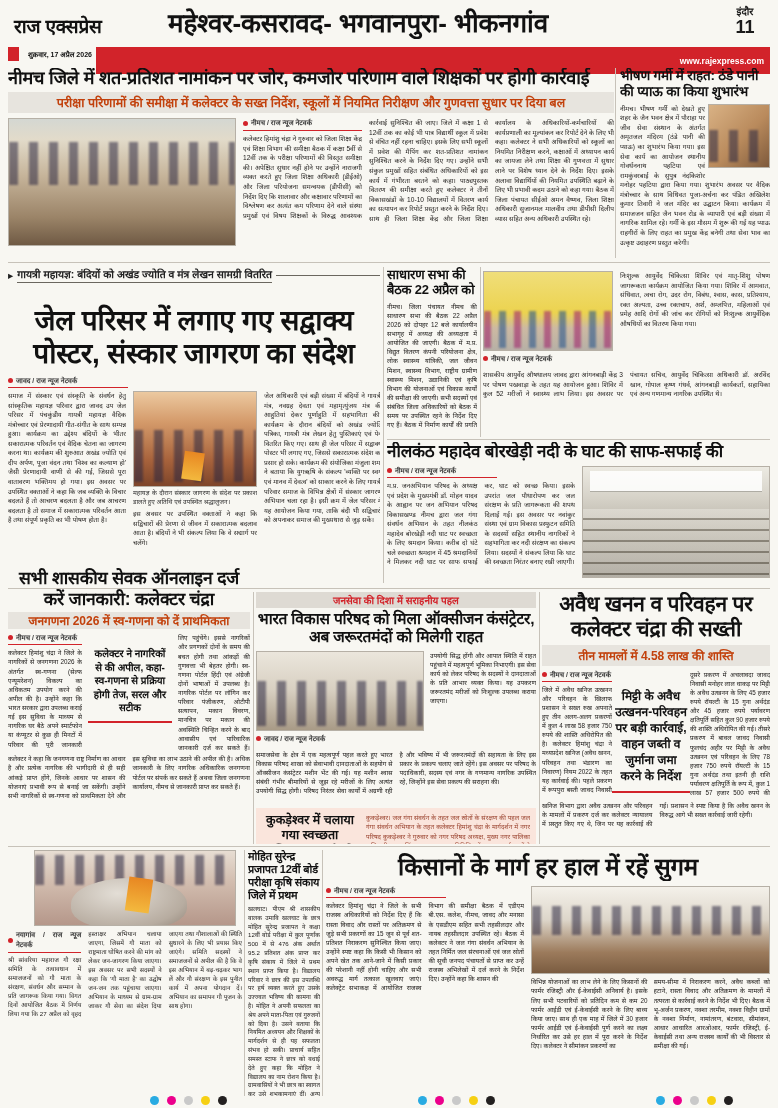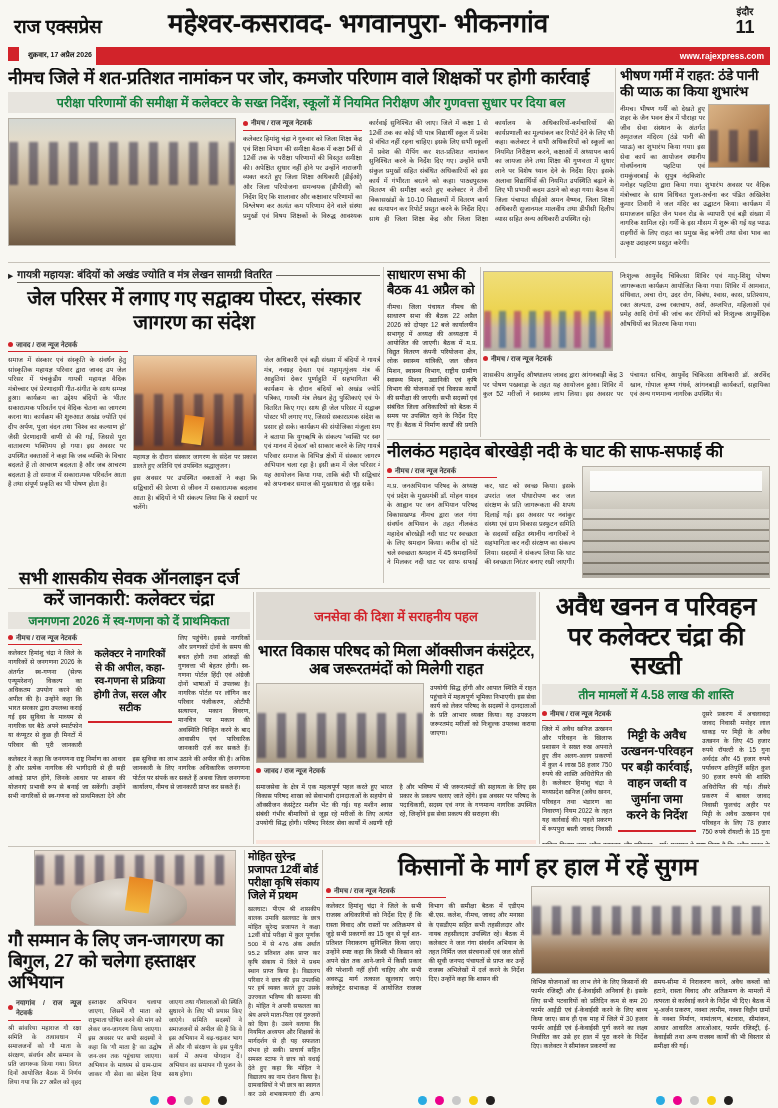--- a/index.html
+++ b/index.html
@@ -10,21 +10,21 @@
   html,body{background:#888;}
   .paper{position:relative;width:778px;height:1108px;margin:0 auto;background:#f8f7f2;
     font-family:"Liberation Sans","DejaVu Sans",sans-serif;color:#1b1b1b;overflow:hidden;}
   .abs{position:absolute;}
   .hl{font-weight:900;color:#111;line-height:1.18;letter-spacing:-0.2px;}
   .center{text-align:center;}
   .body-sm{font-size:6.6px;line-height:1.45;text-align:justify;color:#23211f;overflow:hidden;}
   .byline{display:flex;align-items:center;gap:3px;font-size:6.9px;font-weight:bold;color:#3a3a3a;
     border-bottom:1px solid var(--accent);padding-bottom:2px;margin-bottom:3px;}
   .dot{width:5px;height:5px;border-radius:50%;background:var(--accent);flex:0 0 auto;}
-  .graysub{background:var(--subhead-bg);font-weight:bold;color:#15803d;text-align:center;}
+  .graysub{background:var(--subhead-bg);font-weight:bold;color:#c2410c;text-align:center;}
   .photo{position:relative;overflow:hidden;border:1px solid #b6b0a6;}
   .ph-people{position:absolute;left:0;right:0;bottom:8%;height:46%;
     background:repeating-linear-gradient(90deg,rgba(45,40,66,.55) 0 9px,rgba(0,0,0,0) 9px 20px);
     filter:blur(1.2px);}
   .ph-table{position:absolute;left:14%;right:10%;bottom:4%;height:38%;border-radius:50%;
     background:radial-gradient(ellipse at center,#efe7d2 0%,#cdb astray 0%,#cdb58f 65%,#a98c66 100%);}
   .ph-steps{position:absolute;inset:auto 0 0 0;height:62%;
     background:repeating-linear-gradient(180deg,rgba(250,248,242,.35) 0 9px,rgba(92,86,74,.45) 9px 11px);}
   .ph-banner{position:absolute;top:4%;left:4%;right:4%;height:18%;background:rgba(255,255,255,.85);
     box-shadow:0 1px 0 rgba(0,0,0,.2);}
@@ -59,21 +59,21 @@
   <div class="abs" style="left:14px;top:16px;width:110px;">
     <div class="hl" style="font-size:19px;">राज एक्सप्रेस</div>
   </div>
   <div class="abs" style="left:28px;top:50px;font-size:7px;font-weight:bold;color:#111;">शुक्रवार, 17 अप्रैल 2026</div>
   <div class="abs" style="left:8px;top:47px;width:11px;height:14px;background:var(--accent);"></div>
   <div class="abs hl center" style="left:100px;top:8px;width:516px;font-size:26px;white-space:nowrap;overflow:hidden;">महेश्वर-कसरावद- भगवानपुरा- भीकनगांव</div>
   <div class="abs center" style="right:8px;top:4px;width:50px;">
     <div style="font-size:10px;font-weight:900;">इंदौर</div>
     <div style="font-size:18px;font-weight:900;line-height:1;">11</div>
   </div>
-  <div class="redbar" style="left:96px;top:47px;width:674px;height:18px;">
+  <div class="redbar" style="left:96px;top:47px;width:674px;height:27px;">
     <span>www.rajexpress.com</span>
   </div>
 
   <div class="abs" style="left:8px;top:68px;width:606px;height:192px;overflow:hidden;">
     <div class="hl" style="font-size:18px;white-space:nowrap;overflow:hidden;">नीमच जिले में शत-प्रतिशत नामांकन पर जोर, कमजोर परिणाम वाले शिक्षकों पर होगी कार्रवाई</div>
     <div class="graysub" style="font-size:12.5px;padding:2px 4px;margin-top:3px;">परीक्षा परिणामों की समीक्षा में कलेक्टर के सख्त निर्देश, स्कूलों में नियमित निरीक्षण और गुणवत्ता सुधार पर दिया बल</div>
     <div style="display:flex;gap:7px;margin-top:5px;">
       <div class="photo" style="flex:0 0 228px;height:128px;background:linear-gradient(180deg,#d4d7d2 0%,#e2dbca 16%,#c6b49a 45%,#9b8468 78%,#6f5a44 100%);">
         <div class="ph-people" style="top:18%;height:34%;bottom:auto;"></div>
         <div class="ph-table"></div>
@@ -102,41 +102,41 @@
 
   <div class="vrule" style="left:615px;top:68px;height:190px;"></div>
   <div class="hrule" style="left:8px;top:262px;width:762px;"></div>
 
   <div class="abs" style="left:8px;top:267px;width:372px;height:317px;overflow:hidden;">
     <div class="kicker">
       <span>▸</span>
       <span class="ktext">गायत्री महायज्ञ: बंदियों को अखंड ज्योति व मंत्र लेखन सामग्री वितरित</span>
       <span class="kline"></span>
     </div>
-    <div class="hl center" style="font-size:20px;margin-top:4px;">जेल परिसर में लगाए गए सद्वाक्य पोस्टर, संस्कार जागरण का संदेश</div>
+    <div class="hl center" style="font-size:28px;margin-top:21px;">जेल परिसर में लगाए गए सद्वाक्य पोस्टर, संस्कार जागरण का संदेश</div>
     <div class="byline" style="width:120px;margin-top:6px;">
         <span class="dot"></span>
         <span>जावद / राज न्यूज नेटवर्क</span>
       </div>
     <div style="display:flex;gap:7px;margin-top:2px;height:212px;">
       <div class="body-sm" style="flex:0 0 118px;">समाज में संस्कार एवं संस्कृति के संवर्धन हेतु सांस्कृतिक महायज्ञ परिवार द्वारा जावद उप जेल परिसर में पंचकुंडीय गायत्री महायज्ञ वैदिक मंत्रोच्चार एवं प्रेरणादायी गीत-संगीत के साथ सम्पन्न हुआ। कार्यक्रम का उद्देश्य बंदियों के भीतर सकारात्मक परिवर्तन एवं वैदिक चेतना का जागरण करना था। कार्यक्रम की शुरुआत अखंड ज्योति एवं दीप अर्पण, पूजा वंदन तथा 'विश्व का कल्याण हो' जैसी प्रेरणादायी वाणी से की गई, जिससे पूरा वातावरण भक्तिमय हो गया। इस अवसर पर उपस्थित वक्ताओं ने कहा कि जब व्यक्ति के विचार बदलते हैं तो आचरण बदलता है और जब आचरण बदलता है तो समाज में सकारात्मक परिवर्तन आता है तथा संपूर्ण प्रकृति का भी पोषण होता है।</div>
       <div style="flex:0 0 124px;overflow:hidden;">
         <div class="photo" style="width:124px;height:96px;background:linear-gradient(180deg,#ecc9a0 0%,#d49a6a 32%,#a8633c 72%,#7e452a 100%);">
           <div class="ph-people" style="height:56%;bottom:4%;"></div>
           <div class="ph-flag" style="left:40%;width:16%;height:30%;bottom:6%;"></div>
         </div>
         <div class="caption">महायज्ञ के दौरान संस्कार जागरण के संदेश पर प्रकाश डालते हुए अतिथि एवं उपस्थित श्रद्धालुजन।</div>
         <div class="body-sm" style="margin-top:3px;height:78px;">इस अवसर पर उपस्थित वक्ताओं ने कहा कि सद्विचारों की प्रेरणा से जीवन में सकारात्मक बदलाव आता है। बंदियों ने भी संकल्प लिया कि वे सद्मार्ग पर चलेंगे।</div>
       </div>
       <div class="body-sm" style="flex:0 0 118px;">जेल अधिकारी एवं बड़ी संख्या में बंदियों ने गायत्री मंत्र, नवग्रह देवता एवं महामृत्युंजय मंत्र की आहुतियां देकर पूर्णाहुति में सहभागिता की। कार्यक्रम के दौरान बंदियों को अखंड ज्योति पत्रिका, गायत्री मंत्र लेखन हेतु पुस्तिकाएं एवं पेन वितरित किए गए। साथ ही जेल परिसर में सद्वाक्य पोस्टर भी लगाए गए, जिससे सकारात्मक संदेश का प्रसार हो सके। कार्यक्रम की संयोजिका मंजुला शर्मा ने बताया कि युगऋषि के संकल्प 'व्यक्ति पर स्वर्ग एवं मानव में देवत्व' को साकार करने के लिए गायत्री परिवार समाज के विभिन्न क्षेत्रों में संस्कार जागरण अभियान चला रहा है। इसी क्रम में जेल परिसर में यह आयोजन किया गया, ताकि बंदी भी सद्विचारों को अपनाकर समाज की मुख्यधारा से जुड़ सकें।</div>
     </div>
   </div>
 
   <div class="abs" style="left:387px;top:267px;width:90px;height:168px;overflow:hidden;">
-    <div class="hl" style="font-size:13px;">साधारण सभा की बैठक 41 अप्रैल को</div>
+    <div class="hl" style="font-size:13px;">साधारण सभा की बैठक 22 अप्रैल को</div>
     <div class="body-sm" style="margin-top:4px;height:128px;font-size:6.3px;">नीमच। जिला पंचायत नीमच की साधारण सभा की बैठक 22 अप्रैल 2026 को दोपहर 12 बजे कार्यालयीन सभागृह में अध्यक्ष की अध्यक्षता में आयोजित की जाएगी। बैठक में म.प्र. विद्युत वितरण कंपनी परियोजना क्षेत्र, लोक स्वास्थ्य यांत्रिकी, जल जीवन मिशन, स्वास्थ्य विभाग, राष्ट्रीय ग्रामीण स्वास्थ्य मिशन, उद्यानिकी एवं कृषि विभाग की योजनाओं एवं विकास कार्यों की समीक्षा की जाएगी। सभी सदस्यों एवं संबंधित जिला अधिकारियों को बैठक में समय पर उपस्थित रहने के निर्देश दिए गए हैं। बैठक में निर्माण कार्यों की प्रगति पर भी विस्तार से चर्चा होगी तथा जिला अधिकारी उपस्थित रहेंगे।</div>
   </div>
 
   <div class="abs" style="left:483px;top:267px;width:287px;height:168px;overflow:hidden;">
     <div style="display:flex;gap:7px;margin-top:4px;">
       <div style="flex:0 0 130px;">
         <div class="photo" style="width:130px;height:80px;background:linear-gradient(180deg,#f0de7a 0%,#ecd34f 52%,#cdb9a2 72%,#b7b0a6 100%);">
           <div class="ph-people" style="height:48%;bottom:2%;background:repeating-linear-gradient(90deg,rgba(160,40,110,.6) 0 7px,rgba(0,0,0,0) 7px 15px,rgba(30,80,140,.55) 15px 22px,rgba(0,0,0,0) 22px 30px);"></div>
         </div>
         <div class="byline" style="margin-top:3px;border-bottom:none;">
@@ -185,21 +185,21 @@
       </div>
       <div style="flex:0 0 84px;padding-top:10px;">
         <div class="quote">कलेक्टर ने नागरिकों से की अपील, कहा- स्व-गणना से प्रक्रिया होगी तेज, सरल और सटीक</div>
       </div>
       <div class="body-sm" style="flex:1;font-size:6.3px;">लिए पहुंचेंगे। इससे नागरिकों और प्रगणकों दोनों के समय की बचत होगी तथा आंकड़ों की गुणवत्ता भी बेहतर होगी। स्व-गणना पोर्टल हिंदी एवं अंग्रेजी दोनों भाषाओं में उपलब्ध है। नागरिक पोर्टल पर लॉगिन कर परिवार पंजीकरण, ओटीपी सत्यापन, मकान विवरण, मानचित्र पर मकान की अवस्थिति चिन्हित करने के बाद आवासीय एवं पारिवारिक जानकारी दर्ज कर सकते हैं। अंतिम सब्मिशन के बाद 11 अंकों की एसआई आईडी जनरेट होगी, जिसे बाद में प्रगणक को दिखाकर सत्यापन कराया जा सकेगा।</div>
     </div>
     <div class="cols2 body-sm" style="margin-top:3px;height:72px;font-size:6.3px;">कलेक्टर ने कहा कि जनगणना राष्ट्र निर्माण का आधार है और प्रत्येक नागरिक की भागीदारी से ही सही आंकड़े प्राप्त होंगे, जिनके आधार पर शासन की योजनाएं प्रभावी रूप से बनाई जा सकेंगी। उन्होंने सभी नागरिकों से स्व-गणना को प्राथमिकता देने और इस सुविधा का लाभ उठाने की अपील की है। अधिक जानकारी के लिए नागरिक अधिकारिक जनगणना पोर्टल पर संपर्क कर सकते हैं अथवा जिला जनगणना कार्यालय, नीमच से जानकारी प्राप्त कर सकते हैं।</div>
   </div>
 
   <div class="abs" style="left:256px;top:592px;width:280px;height:252px;overflow:hidden;">
-    <div class="graysub" style="font-size:13px;color:var(--accent);background:var(--kicker-bg);padding:15px;">जनसेवा की दिशा में सराहनीय पहल</div>
+    <div class="graysub" style="font-size:10px;color:var(--accent);background:var(--kicker-bg);padding:1px;">जनसेवा की दिशा में सराहनीय पहल</div>
     <div class="hl center" style="font-size:15.5px;margin-top:2px;">भारत विकास परिषद को मिला ऑक्सीजन कंसंट्रेटर, अब जरूरतमंदों को मिलेगी राहत</div>
     <div style="display:flex;gap:6px;margin-top:4px;">
       <div style="flex:0 0 168px;">
         <div class="photo" style="width:168px;height:80px;background:linear-gradient(180deg,#ebe6dc 0%,#d8d0c2 48%,#a89a86 100%);">
           <div class="ph-people" style="height:58%;bottom:4%;"></div>
         </div>
         <div class="byline" style="margin-top:3px;border-bottom:none;">
             <span class="dot"></span>
             <span>जावद / राज न्यूज नेटवर्क</span>
           </div>
@@ -207,23 +207,23 @@
       <div class="body-sm" style="flex:1;height:94px;font-size:6.3px;">उपयोगी सिद्ध होंगी और आपात स्थिति में राहत पहुंचाने में महत्वपूर्ण भूमिका निभाएगी। इस सेवा कार्य को लेकर परिषद के सदस्यों ने दानदाताओं के प्रति आभार व्यक्त किया। यह उपकरण जरूरतमंद मरीजों को निःशुल्क उपलब्ध कराया जाएगा।</div>
     </div>
     <div class="cols2 body-sm" style="margin-top:2px;height:54px;font-size:6.3px;">समाजसेवा के क्षेत्र में एक महत्वपूर्ण पहल करते हुए भारत विकास परिषद शाखा को सेवाभावी दानदाताओं के सहयोग से ऑक्सीजन कंसंट्रेटर मशीन भेंट की गई। यह मशीन श्वास संबंधी गंभीर बीमारियों से जूझ रहे मरीजों के लिए अत्यंत उपयोगी सिद्ध होगी। परिषद निरंतर सेवा कार्यों में अग्रणी रही है और भविष्य में भी जरूरतमंदों की सहायता के लिए इस प्रकार के प्रकल्प चलाए जाते रहेंगे। इस अवसर पर परिषद के पदाधिकारी, सदस्य एवं नगर के गणमान्य नागरिक उपस्थित रहे, जिन्होंने इस सेवा प्रकल्प की सराहना की।</div>
     <div class="pinkbox" style="margin-top:4px;height:64px;">
       <div class="ph">कुकड़ेश्वर में चलाया गया स्वच्छता अभियान, बावड़ी की सफाई की</div>
       <div class="pb">कुकड़ेश्वर। जल गंगा संवर्धन के तहत जल स्रोतों के संरक्षण की पहल जल गंगा संवर्धन अभियान के तहत कलेक्टर हिमांशु चंद्रा के मार्गदर्शन में नगर परिषद कुकड़ेश्वर ने गुरुवार को नगर परिषद अध्यक्ष, मुख्य नगर पालिका अधिकारी कमल सिंह पामार, अध्यक्ष प्रतिनिधि महेंद्र पटवा, पार्षदगणों ने शासकीय कन्या उच्च माध्यमिक विद्यालय के सामने वाली बावड़ी की विशेष स्वच्छता अभियान चला कर साफ-सफाई की और नाला-नालियों की भी साफ-सफाई का कार्य किया।</div>
     </div>
   </div>
 
   <div class="abs" style="left:542px;top:592px;width:228px;height:252px;overflow:hidden;">
-    <div class="hl center" style="font-size:25px;text-align:center;">अवैध खनन व परिवहन पर कलेक्टर चंद्रा की सख्ती</div>
+    <div class="hl center" style="font-size:21px;text-align:center;">अवैध खनन व परिवहन पर कलेक्टर चंद्रा की सख्ती</div>
     <div class="graysub" style="font-size:12px;padding:2px;margin-top:3px;">तीन मामलों में 4.58 लाख की शास्ति</div>
-    <div style="display:flex;gap:6px;margin-top:4px;height:128px;justify-content:center;">
+    <div style="display:flex;margin-top:4px;height:128px;justify-content:center;">
       <div style="flex:0 0 70px;overflow:hidden;">
         <div class="byline">
             <span class="dot"></span>
             <span>नीमच / राज न्यूज नेटवर्क</span>
           </div>
         <div class="body-sm" style="font-size:6.3px;height:110px;">जिले में अवैध खनिज उत्खनन और परिवहन के खिलाफ प्रशासन ने सख्त रुख अपनाते हुए तीन अलग-अलग प्रकरणों में कुल 4 लाख 58 हजार 750 रुपये की शास्ति अधिरोपित की है। कलेक्टर हिमांशु चंद्रा ने मध्यप्रदेश खनिज (अवैध खनन, परिवहन तथा भंडारण का निवारण) नियम 2022 के तहत यह कार्रवाई की। पहले प्रकरण में रूपपुरा बस्ती जावद निवासी मदनलाल धाकड़ द्वारा मिट्टी के अवैध परिवहन पर खनिज रॉयल्टी का 15 गुना 11 हजार 250 रुपये तथा 2 लाख रुपये पर्यावरण क्षतिपूर्ति सहित कुल 2 लाख 11 हजार 250 रुपये की शास्ति लगाई गई। साथ ही निर्देश दिए गए कि 15 दिवस के भीतर राशि शासकीय कोष में जमा करने पर जब्त डंपर (पंजीयन क्रमांक आरजे 09 जीबी 3961) को नियमानुसार मुक्त किया जाएगा।</div>
       </div>
       <div style="flex:0 0 78px;padding-top:14px;">
         <div class="quote" style="font-size:12px;">मिट्टी के अवैध उत्खनन-परिवहन पर बड़ी कार्रवाई, वाहन जब्ती व जुर्माना जमा करने के निर्देश</div>
       </div>
@@ -235,21 +235,20 @@
   <div class="vrule" style="left:253px;top:592px;height:252px;"></div>
   <div class="vrule" style="left:539px;top:592px;height:252px;"></div>
   <div class="hrule" style="left:8px;top:846px;width:762px;"></div>
 
   <div class="abs" style="left:8px;top:850px;width:234px;height:246px;overflow:hidden;">
     <div class="photo" style="margin-left:26px;width:202px;height:76px;background:linear-gradient(180deg,#e7ddd2 0%,#d3beb0 40%,#b5978a 100%);">
       <div class="ph-people" style="top:6%;height:40%;bottom:auto;"></div>
       <div class="ph-cow"></div>
       <div class="ph-flag"></div>
     </div>
-    <div class="hl" style="font-size:18px;margin-top:4px;">गौ सम्मान के लिए जन-जागरण का बिगुल, 27 को चलेगा हस्ताक्षर अभियान</div>
     <div class="cols3 body-sm" style="margin-top:4px;height:112px;font-size:6.2px;">
       <div class="byline">
           <span class="dot"></span>
           <span>नयागांव / राज न्यूज नेटवर्क</span>
         </div>
       <div>श्री सांवरिया महाराज गौ रक्षा समिति के तत्वावधान में समाजजनों को गौ माता के संरक्षण, संवर्धन और सम्मान के प्रति जागरूक किया गया। विगत दिनों आयोजित बैठक में निर्णय लिया गया कि 27 अप्रैल को वृहद हस्ताक्षर अभियान चलाया जाएगा, जिसमें गौ माता को राष्ट्रमाता घोषित करने की मांग को लेकर जन-जागरण किया जाएगा। इस अवसर पर सभी सदस्यों ने कहा कि 'गौ माता है' का उद्घोष जन-जन तक पहुंचाया जाएगा। अभियान के माध्यम से ग्राम-ग्राम जाकर गौ सेवा का संदेश दिया जाएगा तथा गौशालाओं की स्थिति सुधारने के लिए भी प्रयास किए जाएंगे। समिति सदस्यों ने समाजजनों से अपील की है कि वे इस अभियान में बढ़-चढ़कर भाग लें और गौ संरक्षण के इस पुनीत कार्य में अपना योगदान दें। अभियान का समापन गौ पूजन के साथ होगा।</div>
     </div>
   </div>
 
   <div class="abs" style="left:248px;top:850px;width:72px;height:246px;overflow:hidden;">

